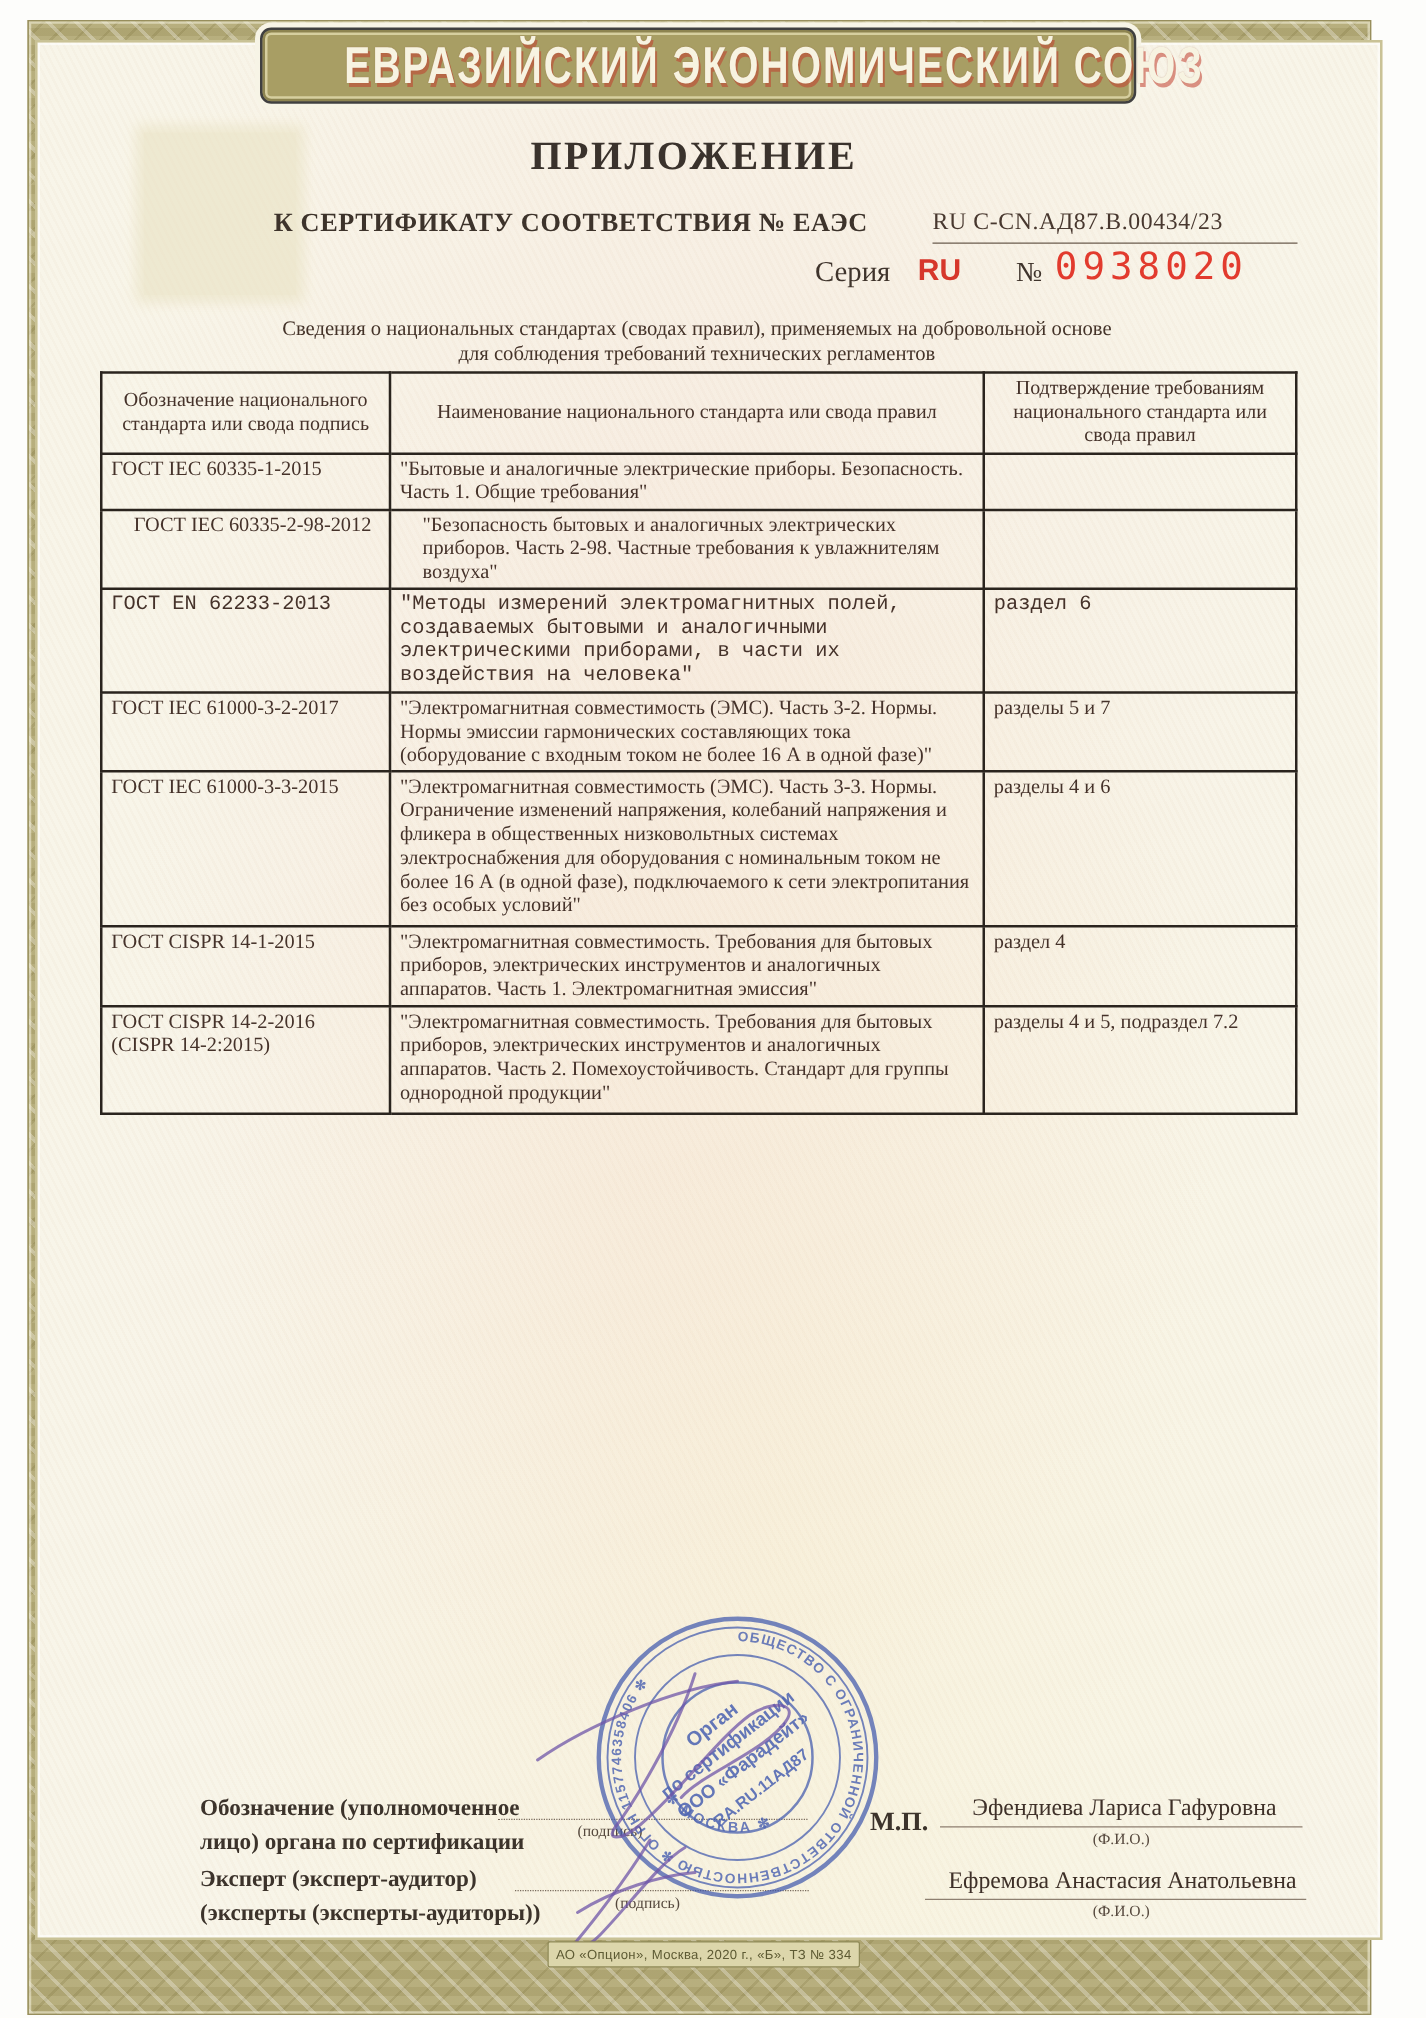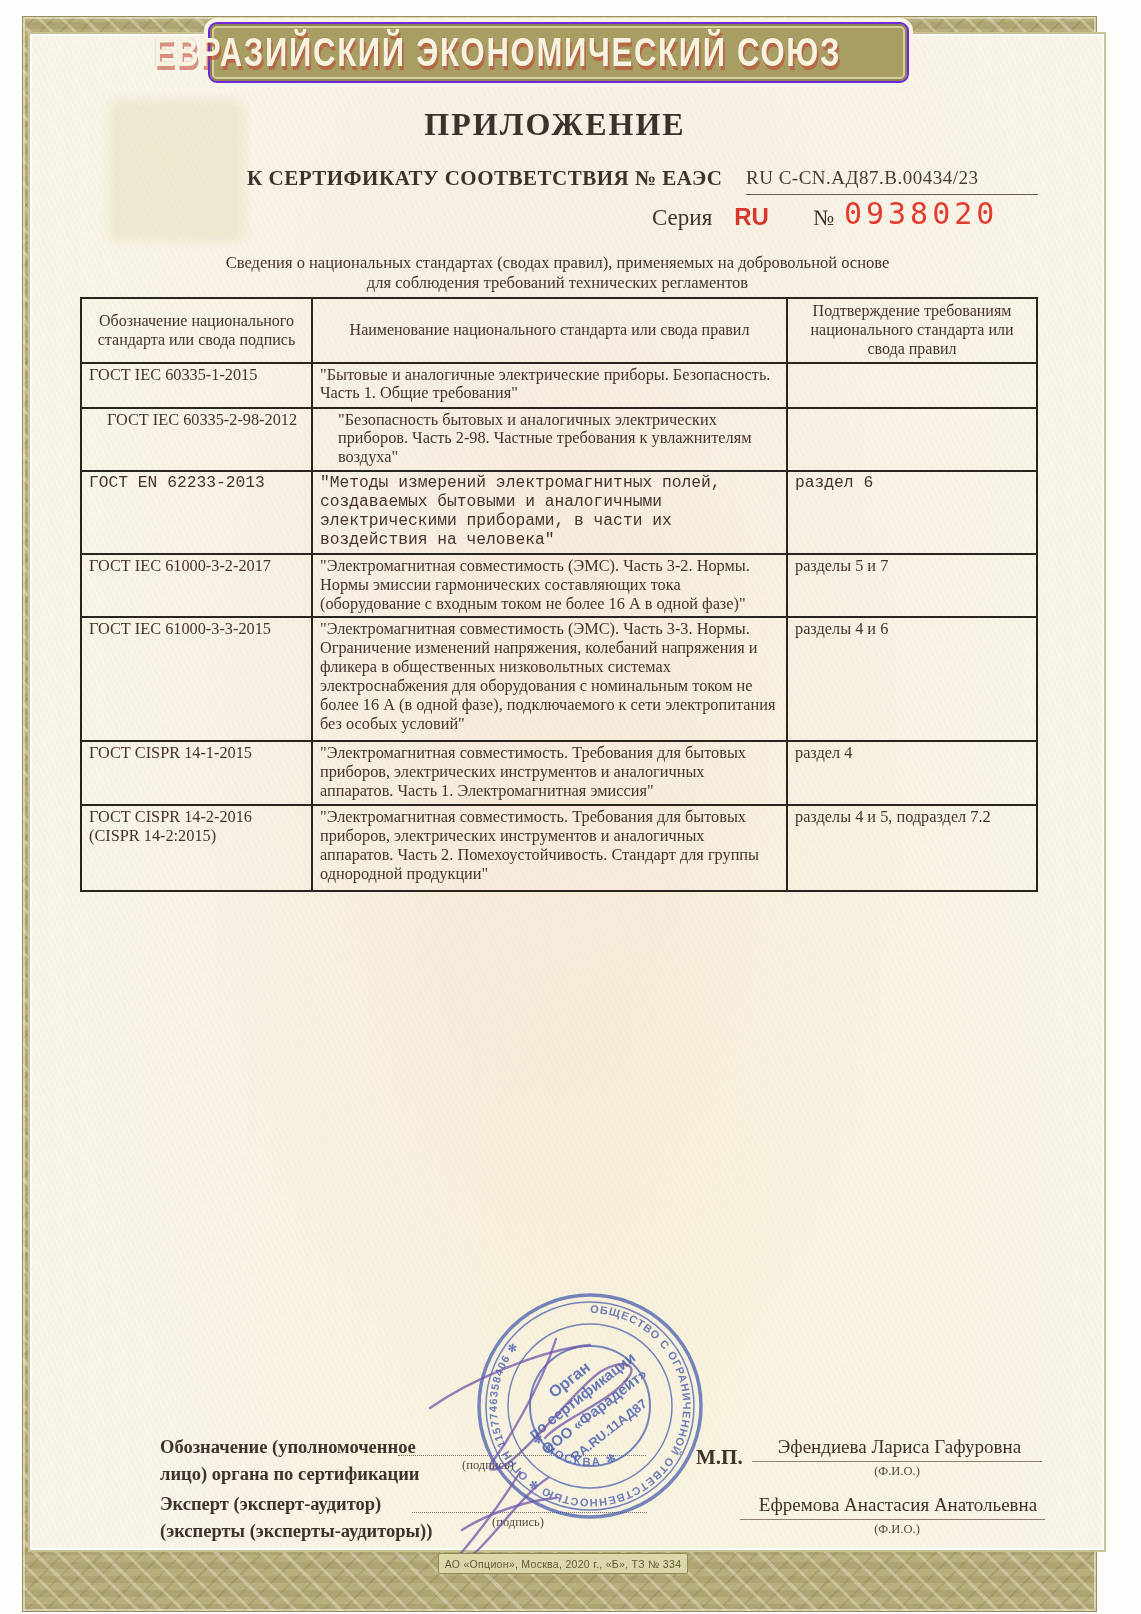--- a/index.html
+++ b/index.html
@@ -18,30 +18,30 @@
       radial-gradient(ellipse at 50% 30%, rgba(242,196,188,0.16), rgba(242,196,188,0) 62%),
       radial-gradient(ellipse at 46% 62%, rgba(244,205,196,0.14), rgba(244,205,196,0) 55%),
       radial-gradient(ellipse at 55% 80%, rgba(248,240,170,0.18), rgba(248,240,170,0) 55%),
       repeating-linear-gradient(63deg, rgba(215,190,160,0.07) 0 2px, rgba(255,255,255,0) 2px 5px),
       #f8f5e9;
     border:2px solid #c9c296; box-shadow: inset 0 0 0 2px rgba(255,255,255,0.6);}
   .watermark-patch{position:absolute;left:115px;top:106px;width:122px;height:130px;
     background:#e9e2c2;opacity:.6;box-shadow:0 0 10px 6px #e9e2c2;}
   
   .banner{position:absolute;left:208px;top:22px;width:697px;height:57px;background:#a89e64;
-    border:2px solid #6d28d9;border-radius:9px;
+    border:2px solid #404040;border-radius:9px;
     box-shadow:0 0 0 4px #f7f4e6, inset 0 0 0 2px #8d8450, inset 0 0 0 4px #d6cf9f;
-    display:flex;align-items:center;justify-content:flex-end;}
+    display:flex;align-items:center;justify-content:flex-start;}
   .banner span{display:inline-block;transform:scale(0.84,1.12);white-space:nowrap;
     font-family:"Liberation Sans", sans-serif;font-weight:bold;font-size:37px;letter-spacing:2px;
     color:#f7f3e1;text-shadow:2px 3px 0 rgba(193,62,46,0.55), 0 0 1px rgba(130,45,30,0.35);}
   
   .doc-title{position:absolute;left:0;top:106px;width:1110px;text-align:center;
     font-size:32px;font-weight:bold;letter-spacing:2px;color:#3a322c;}
-  .cert-label{position:absolute;left:247px;top:166px;font-size:21px;font-weight:bold;
+  .cert-label{position:absolute;left:219px;top:166px;font-size:21px;font-weight:bold;
     letter-spacing:0.5px;color:#3d332b;}
   .cert-number{position:absolute;left:746px;top:167px;width:292px;height:27px;
     font-size:19px;color:#48382f;border-bottom:1.5px solid #6b5c4e;letter-spacing:0.5px;}
   .series-line{position:absolute;left:652px;top:199px;height:32px;display:flex;align-items:flex-end;}
   .series-label{font-size:23px;color:#3f342c;}
   .series-value{font-family:"Liberation Sans", sans-serif;font-weight:bold;font-size:24px;
     color:#d6372b;margin-left:22px;}
   .num-sign{font-size:22px;color:#3f342c;margin-left:44px;}
   .num-value{font-family:"DejaVu Sans Mono", monospace;font-size:30px;letter-spacing:4px;
     color:#e23b2e;margin-left:10px;}

